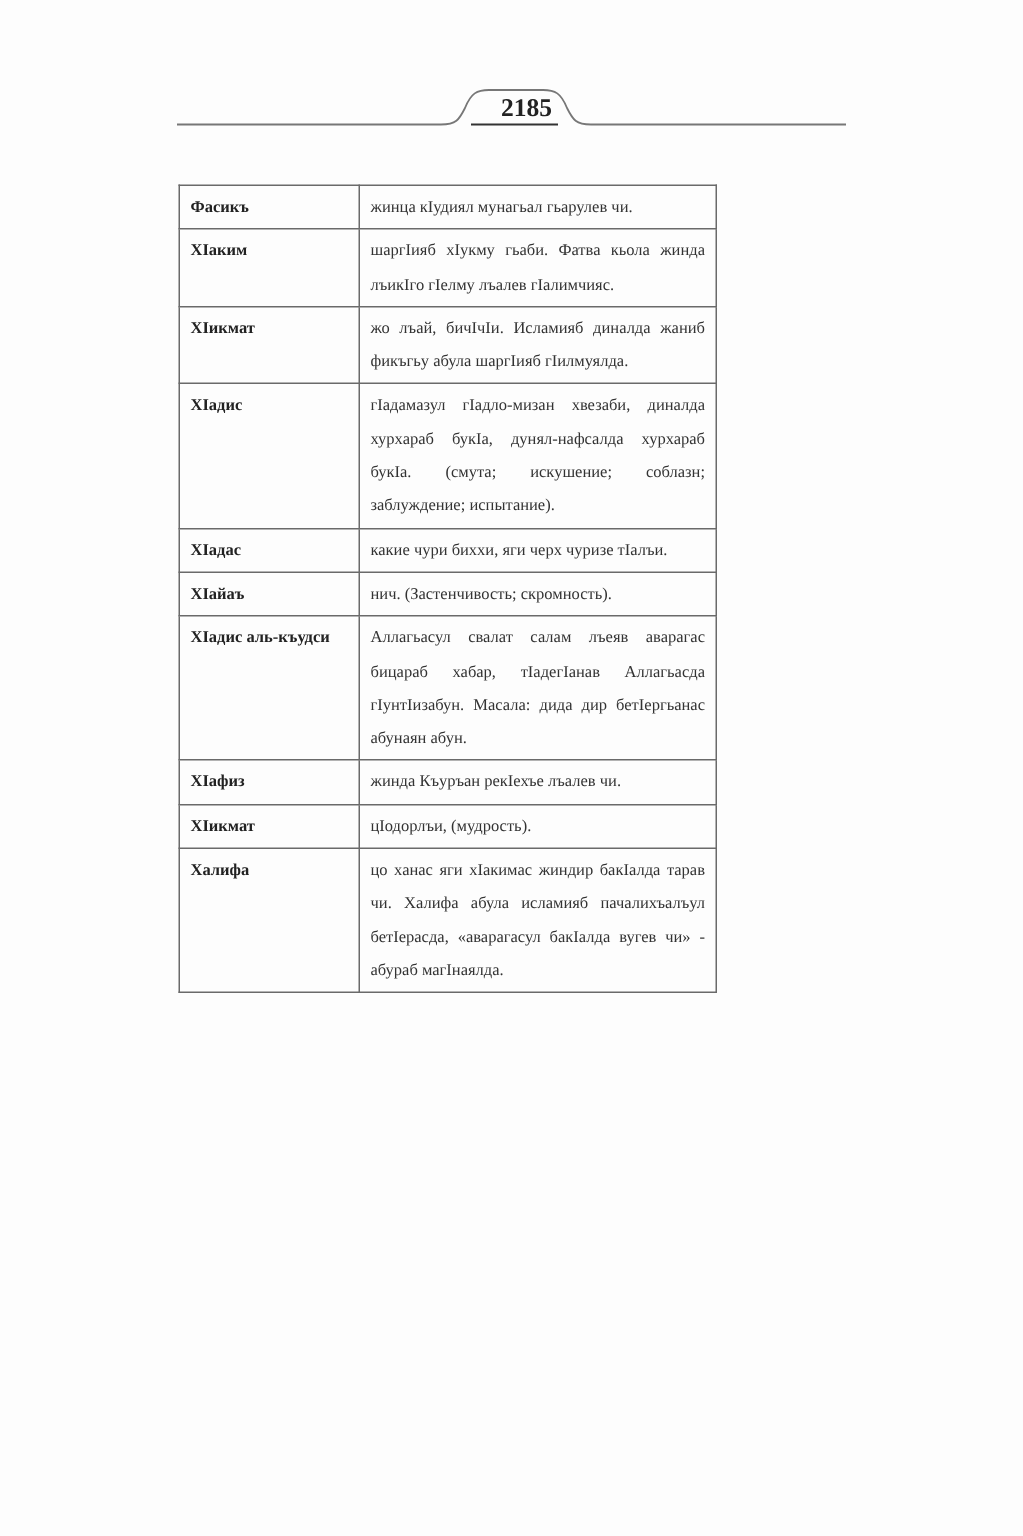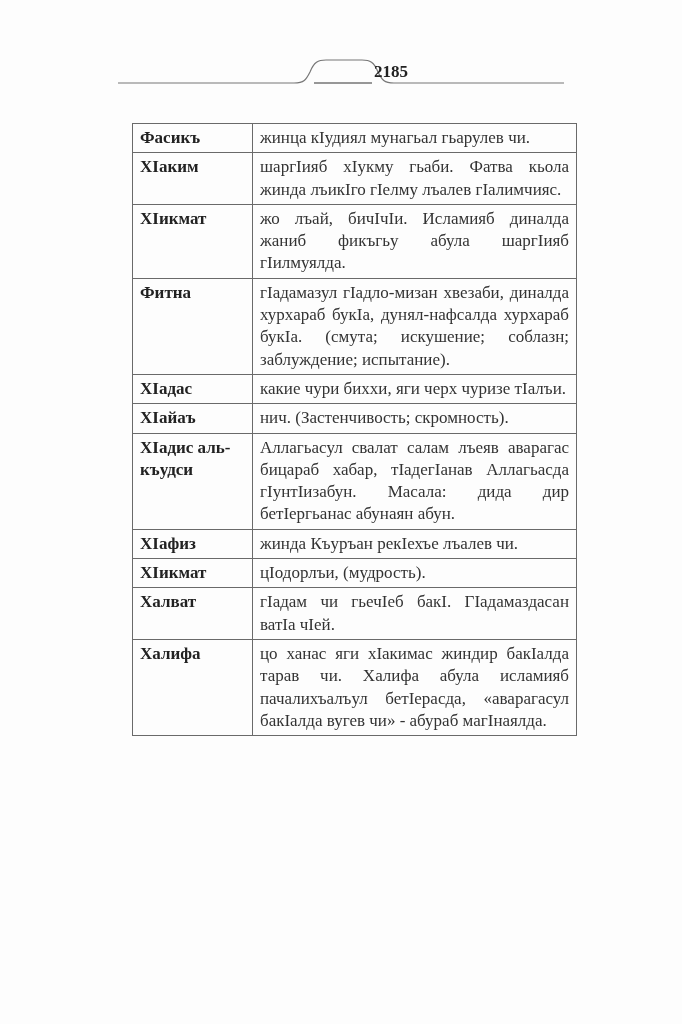--- a/index.html
+++ b/index.html
@@ -1,23 +1,23 @@
 <!DOCTYPE html>
 <html><head>
 <meta charset="utf-8">
 <style>
   html, body { margin:0; padding:0; }
   body { width:682px; height:1024px; background:#fdfdfd; position:relative; overflow:hidden;
          font-family:"Liberation Serif","DejaVu Serif",serif; color:#2a2a2a; }
   .header { position:absolute; left:118px; top:56px; width:446px; height:30px; }
   .header svg { position:absolute; left:0; top:0; }
-  .page-num { position:absolute; left:200px; top:6px; width:50px; text-align:center;
-              font-weight:bold; font-size:17px; color:#222;margin-left:48px; }
-  table.gloss { position:absolute; left:132px; top:123px; width:445px; border-collapse:collapse;
-                font-size:17px; line-height:22.3px; }
+  .page-num { position:absolute; left:200px; top:6px; width:50px; text-align:right;
+              font-weight:bold; font-size:17px; color:#222; }
+  table.gloss { position:absolute; left:119px; top:123px; width:359px; border-collapse:collapse;
+                font-size:11px; line-height:22.3px; }
   table.gloss td { border:1.3px solid #6a6a6a; vertical-align:top; padding:3px 7px 3px 7px; }
   td.term { width:105px; font-weight:bold; color:#222; }
   td.def { text-align:justify; color:#333; }
 </style>
 </head>
 <body>
 
 <div class="header">
   <svg width="446" height="30" viewBox="0 0 446 30">
     <path d="M0 27 L176 27 C186 27 188 24 192 16 C196 6 200 4 208 4 L244 4 C252 4 256 6 260 16 C264 24 266 27 276 27 L446 27" fill="none" stroke="#777" stroke-width="1.2"></path>
@@ -34,21 +34,21 @@
       </tr>
       <tr>
         <td class="term">ХIаким</td>
         <td class="def">шаргIияб хIукму гьаби. Фатва кьола жинда лъикIго гIелму лъалев гIалимчияс.</td>
       </tr>
       <tr>
         <td class="term">ХIикмат</td>
         <td class="def">жо лъай, бичIчIи. Исламияб диналда жаниб фикъгьу абула шаргIияб гIилмуялда.</td>
       </tr>
       <tr>
-        <td class="term">Фитна</td>
+        <td class="term">ХIадис</td>
         <td class="def">гIадамазул гIадло-мизан хвезаби, диналда хурхараб букIа, дунял-нафсалда хурхараб букIа. (смута; искушение; соблазн; заблуждение; испытание).</td>
       </tr>
       <tr>
         <td class="term">ХIадас</td>
         <td class="def">какие чури биххи, яги черх чуризе тIалъи.</td>
       </tr>
       <tr>
         <td class="term">ХIайаъ</td>
         <td class="def">нич. (Застенчивость; скромность).</td>
       </tr>
@@ -58,21 +58,17 @@
       </tr>
       <tr>
         <td class="term">ХIафиз</td>
         <td class="def">жинда Къуръан рекIехъе лъалев чи.</td>
       </tr>
       <tr>
         <td class="term">ХIикмат</td>
         <td class="def">цIодорлъи, (мудрость).</td>
       </tr>
       <tr>
-        <td class="term">Халват</td>
-        <td class="def">гIадам чи гьечIеб бакI. ГIадамаздасан ватIа чIей.</td>
-      </tr>
-      <tr>
         <td class="term">Халифа</td>
         <td class="def">цо ханас яги хIакимас жиндир бакIалда тарав чи. Халифа абула исламияб пачалихъалъул бетIерасда, «аварагасул бакIалда вугев чи» - абураб магIнаялда.</td>
       </tr>
     </tbody>
 </table>
 
 </body></html>

